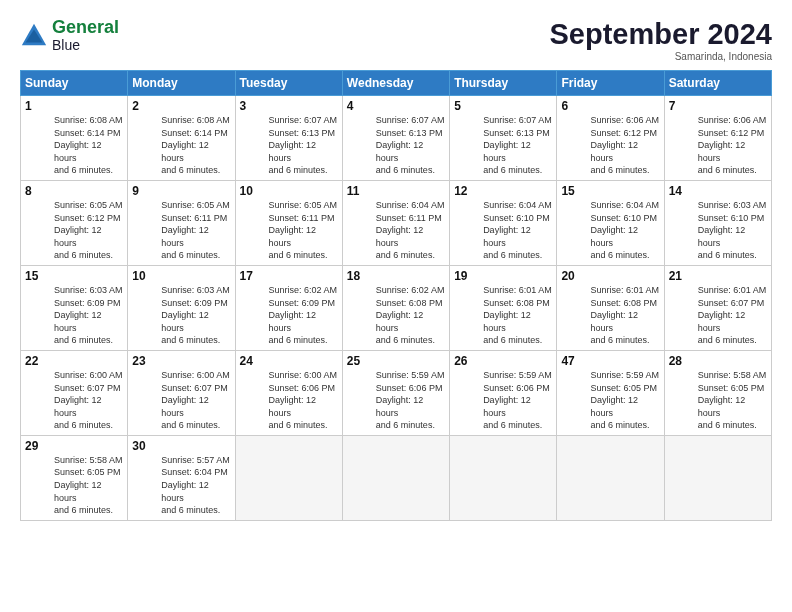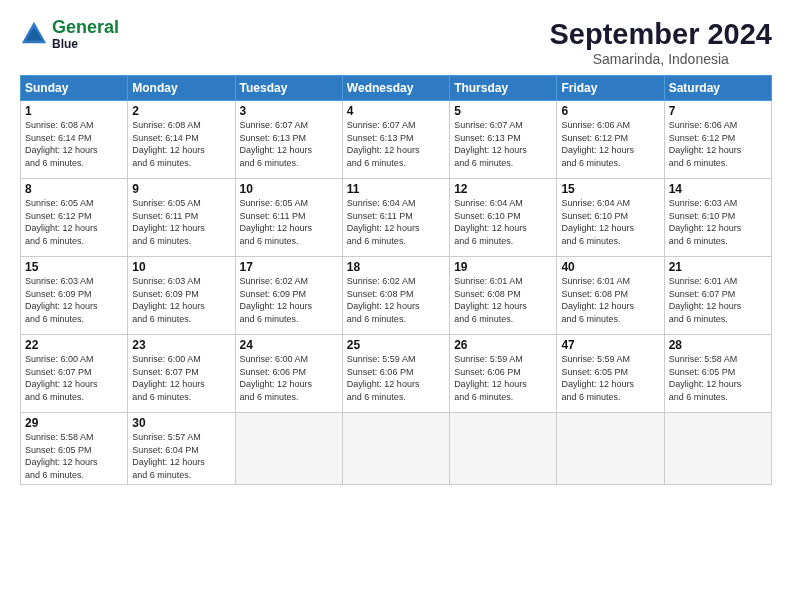--- a/index.html
+++ b/index.html
@@ -30,23 +30,22 @@
     }
     .title-area {
       text-align: right;
     }
     .month-title {
       font-size: 29px;
       font-weight: bold;
       color: #1a1a2e;
     }
     .subtitle {
-      font-size: 14px;
+      font-size: 10px;
       color: #555;
-      text-align: center;
     }
     .calendar {
       width: 100%;
       border-collapse: collapse;
       table-layout: fixed;
     }
     .calendar th {
       background-color: #2e7bc4;
       color: #fff;
       font-size: 12px;
@@ -74,37 +73,38 @@
       font-size: 12px;
       font-weight: bold;
       color: #111;
       display: block;
       margin-bottom: 1px;
     }
     .day-info {
       font-size: 9px;
       line-height: 1.4;
       color: #333;
+      margin-left: 29px;
     }
   </style>
 </head>
 <body>
 
 <div class="container">
   <div class="header-row">
     <div class="logo">
       <svg class="logo-icon" viewBox="0 0 30 30">
         <polygon points="15,2 28,25 2,25" fill="#2e7bc4"></polygon>
         <polygon points="15,8 24,22 6,22" fill="#1a5fa0"></polygon>
       </svg>
       <div>
         <div style="font-size:18px;font-weight:bold;color:#1a1a2e;line-height:1.1">
           <span style="color:#15803d">General</span>
         </div>
-        <div style="font-size:12px;font-weight:bold;color:#1a1a2e;line-height:1.1">Blue</div>
+        <div style="font-size:14px;font-weight:normal;color:#1a1a2e;line-height:1.1">Blue</div>
       </div>
     </div>
     <div class="title-area">
       <div class="month-title">September 2024</div>
       <div class="subtitle">Samarinda, Indonesia</div>
     </div>
   </div>
 
   <table class="calendar">
     <thead>
@@ -197,21 +197,21 @@
         </td>
         <td>
           <span class="day-num">18</span>
           <div class="day-info">Sunrise: 6:02 AM<br>Sunset: 6:08 PM<br>Daylight: 12 hours<br>and 6 minutes.</div>
         </td>
         <td>
           <span class="day-num">19</span>
           <div class="day-info">Sunrise: 6:01 AM<br>Sunset: 6:08 PM<br>Daylight: 12 hours<br>and 6 minutes.</div>
         </td>
         <td>
-          <span class="day-num">40</span>
+          <span class="day-num">20</span>
           <div class="day-info">Sunrise: 6:01 AM<br>Sunset: 6:08 PM<br>Daylight: 12 hours<br>and 6 minutes.</div>
         </td>
         <td>
           <span class="day-num">21</span>
           <div class="day-info">Sunrise: 6:01 AM<br>Sunset: 6:07 PM<br>Daylight: 12 hours<br>and 6 minutes.</div>
         </td>
       </tr>
 
       <tr>
         <td>

